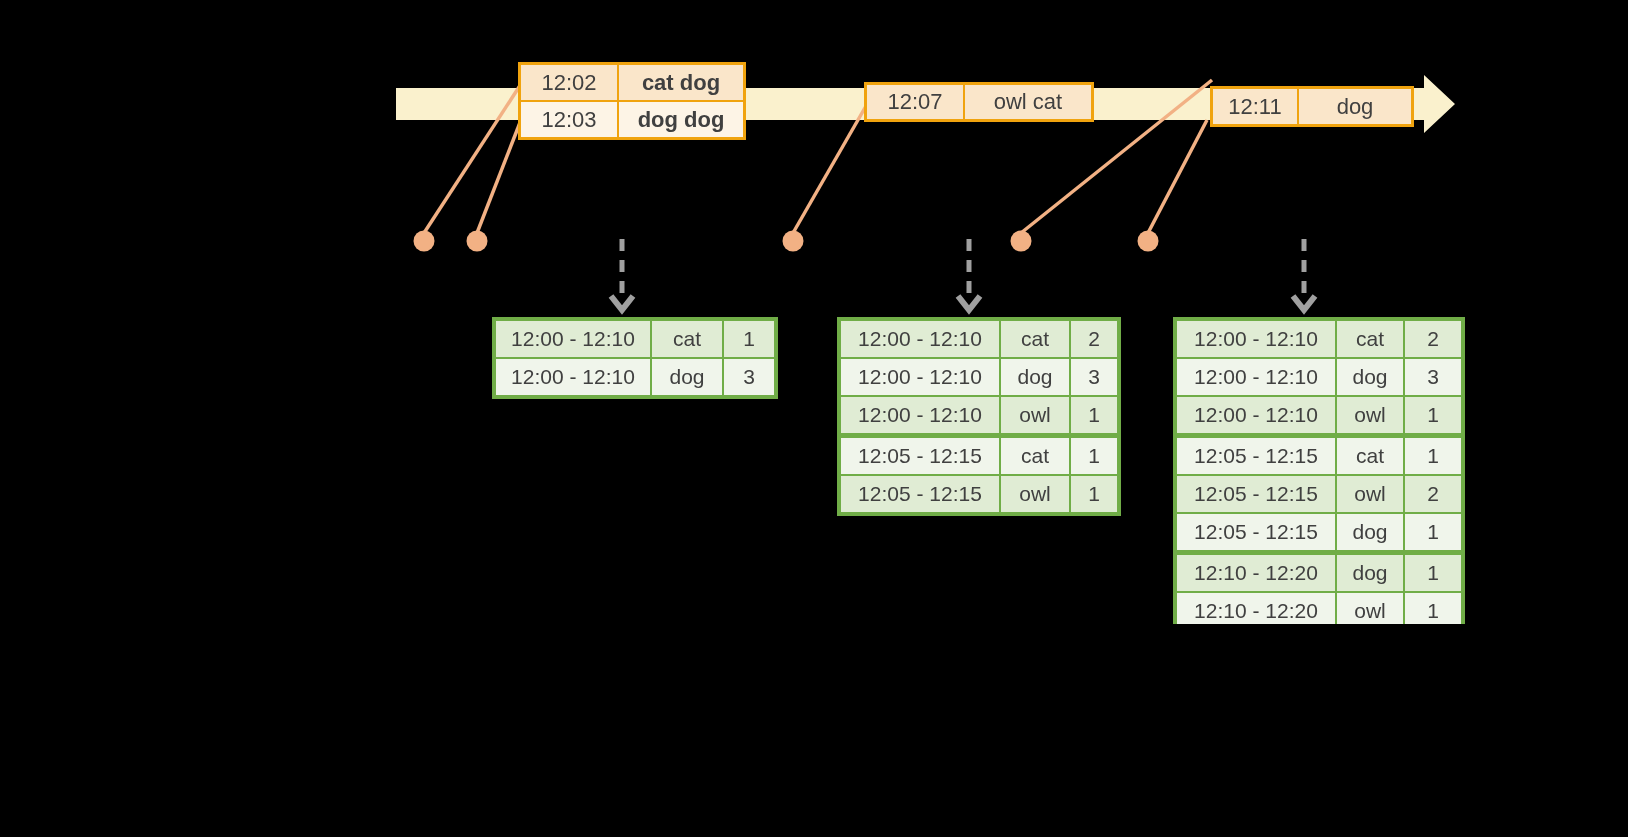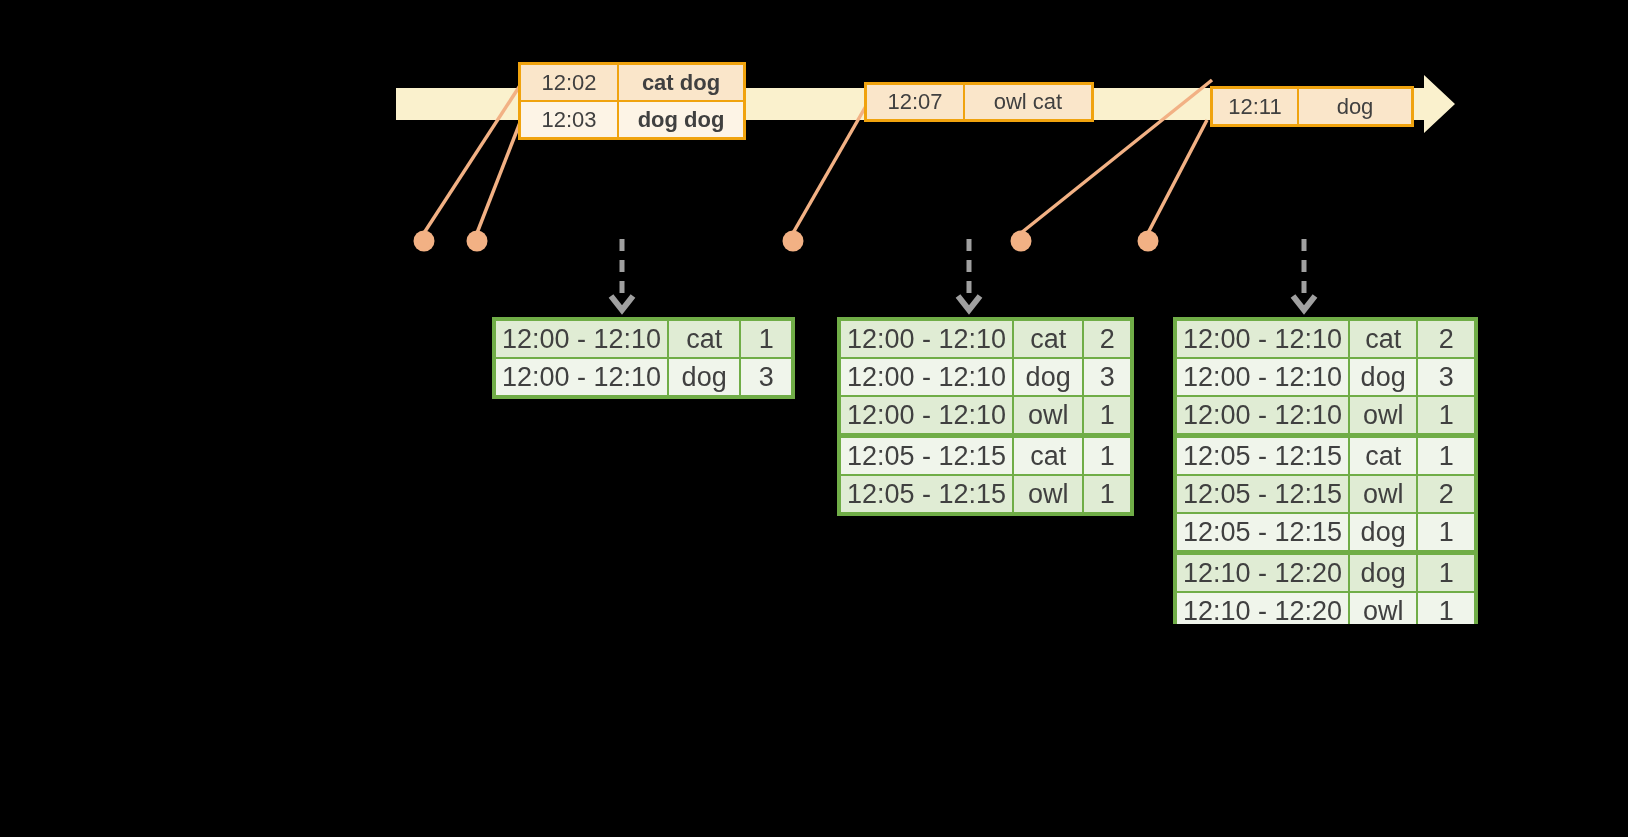--- a/index.html
+++ b/index.html
@@ -42,21 +42,21 @@
   .t1{left:518px;top:62px;}
   .t1 td:first-child{width:84px;} .t1 td:last-child{width:112px;font-weight:bold;}
   .t2{left:864px;top:82px;}
   .t2 td{height:34px;}
   .t2 td:first-child{width:84px;} .t2 td:last-child{width:114px;}
   .t3{left:1210px;top:62px;margin-top:24px;}
   .t3 td:first-child{width:72px;} .t3 td:last-child{width:100px;}
 
   
   .result-table{border:4px solid var(--green);}
-  .result-table td{border:2px solid var(--green);font-size:27px;height:36px;}
+  .result-table td{border:2px solid var(--green);font-size:21px;height:36px;}
   .row-green td{background:var(--rowgreen);}
   .row-light td{background:var(--rowlight);}
   .group-start td{border-top:5px solid var(--green);}
   .ra{left:492px;top:317px;}
   .ra td:nth-child(1){width:142px;} .ra td:nth-child(2){width:58px;} .ra td:nth-child(3){width:38px;}
   .rb{left:837px;top:317px;}
   .rb td:nth-child(1){width:146px;} .rb td:nth-child(2){width:56px;} .rb td:nth-child(3){width:34px;}
   .rc{left:1173px;top:317px;}
   .rc td:nth-child(1){width:146px;} .rc td:nth-child(2){width:54px;} .rc td:nth-child(3){width:44px;}
 </style>

